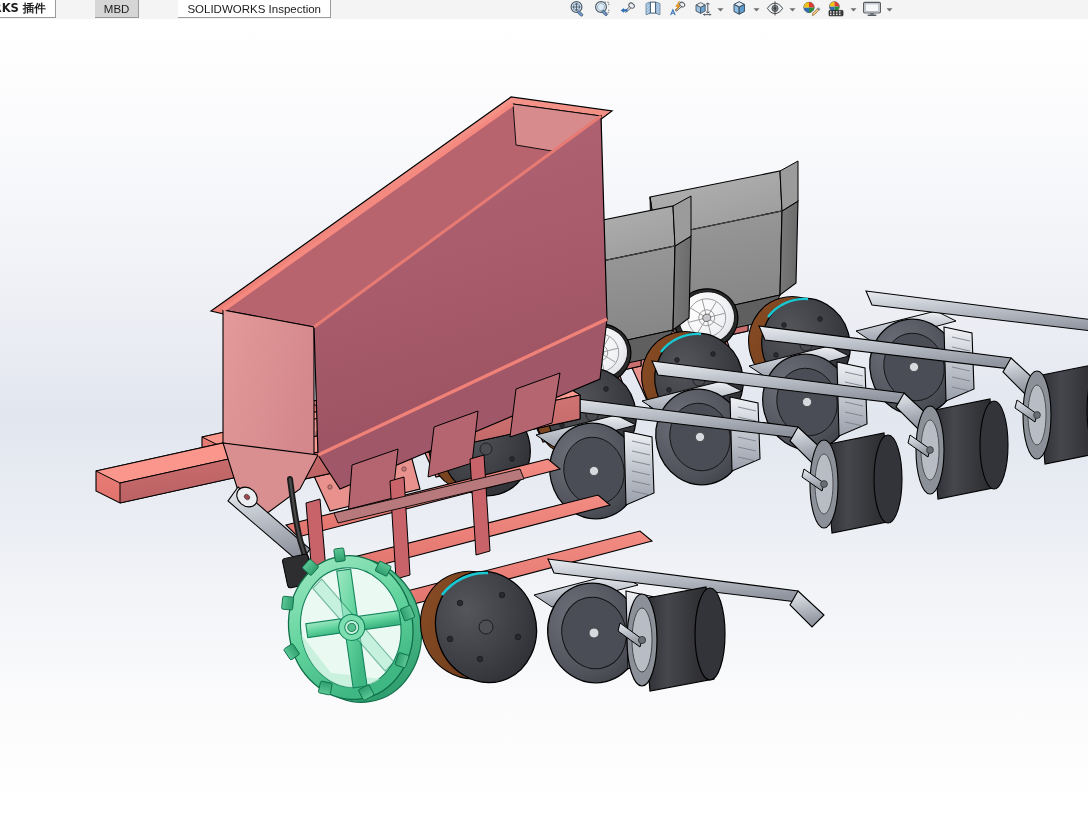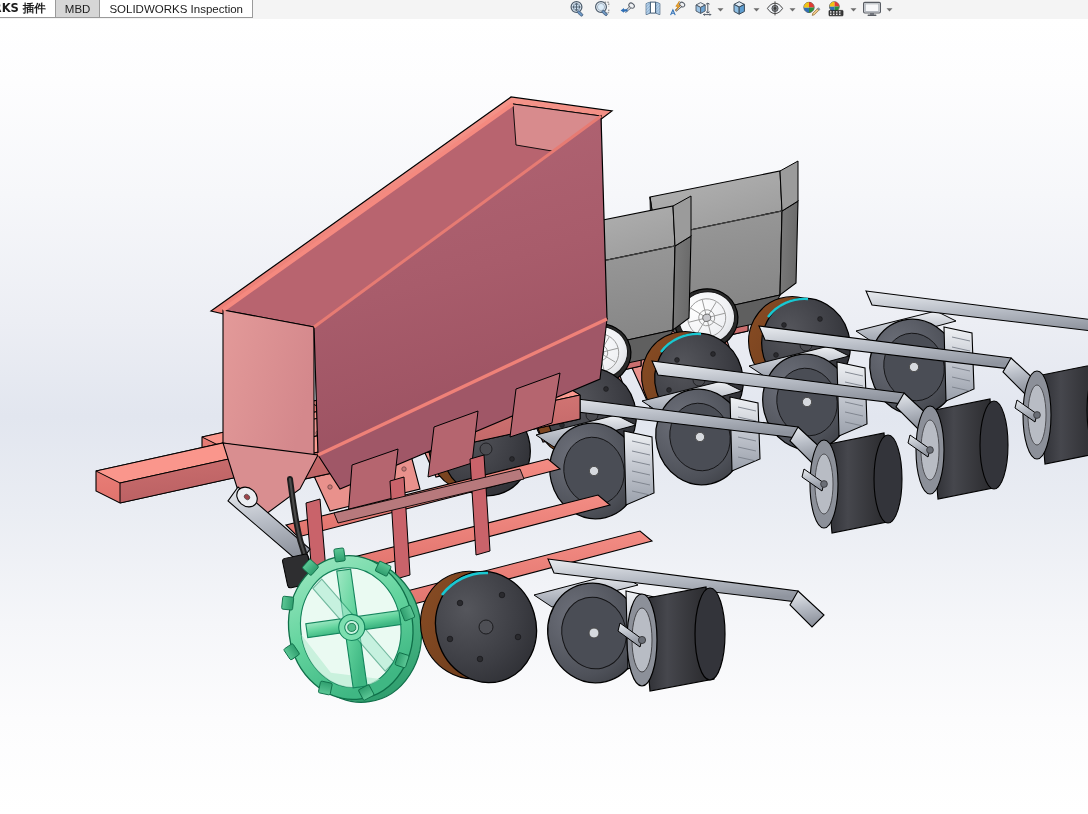--- a/index.html
+++ b/index.html
@@ -24,20 +24,21 @@
     display:flex;align-items:center;justify-content:center;
     height:18px;box-sizing:border-box;
     padding:0 9px;
     font-size:11.5px;color:#1c1c1c;
     border:1px solid #9a9a9a;
     border-top:none;
     border-left:none;
     background:#ffffff;
     white-space:nowrap;
     letter-spacing:0px;
+    margin-left:39px;
   }
   .tab.gray{background:#d6d6d6;}
   .tab.first{margin-left:-28px;padding-left:10px;border-left:1px solid #9a9a9a;}
   .tab.cjk{font-family:"DejaVu Sans", sans-serif;font-weight:bold;}
 
   
   #toolbar{
     position:absolute;left:565px;top:-1px;height:20px;
     display:flex;align-items:center;gap:0px;
   }

